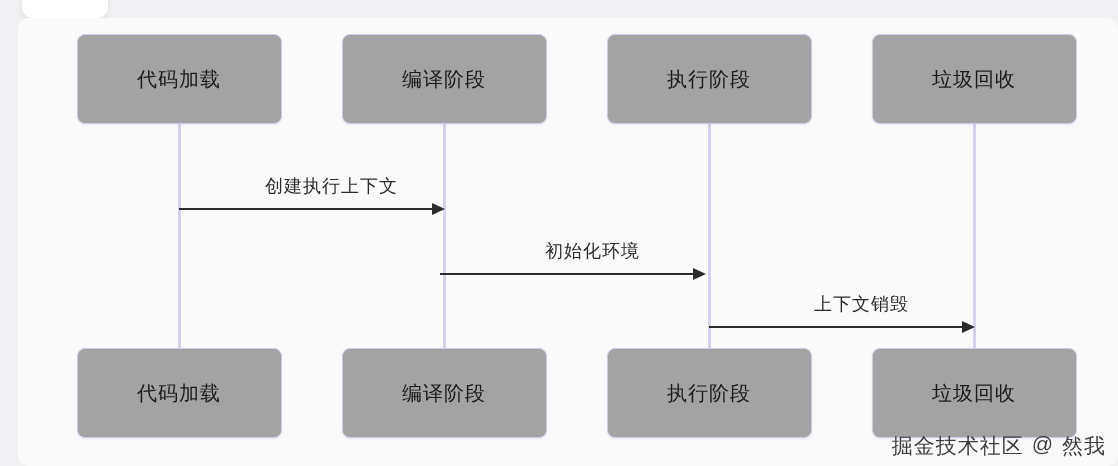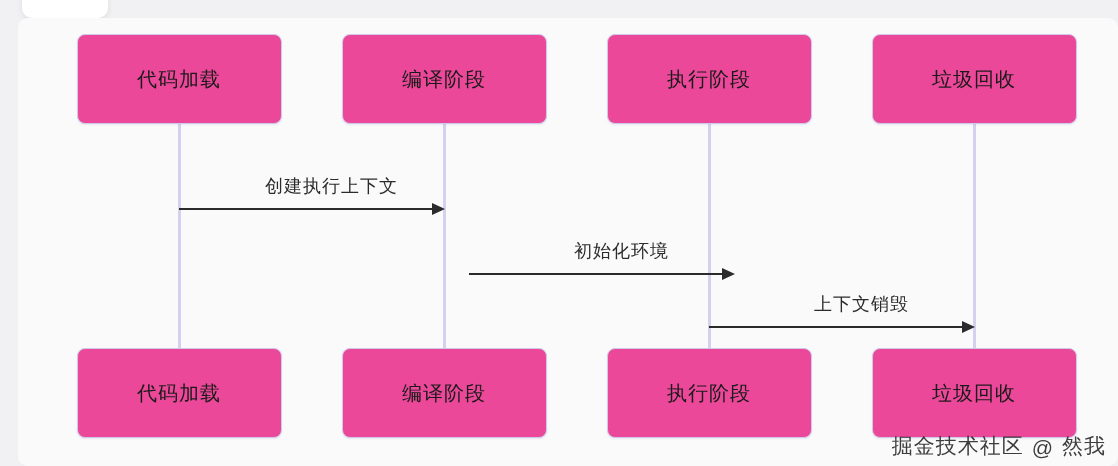--- a/index.html
+++ b/index.html
@@ -62,21 +62,21 @@
   .lifeline {
     position: absolute;
     width: 3px;
     background: #d4d0ee;
   }
 
   
   .node {
     position: absolute;
     box-sizing: border-box;
-    background: #ec4899;
+    background: #a3a3a3;
     border: 1px solid #cfcaec;
     border-radius: 8px;
     display: flex;
     align-items: center;
     justify-content: center;
     box-shadow: 0 1px 2px rgba(80,70,150,0.10);
     font-family: Liberation Serif, serif;
   }
   .node-label {
     font-size: 20px;
@@ -117,21 +117,21 @@
     white-space: nowrap;
     padding-left: 20px;
   }
 
   
   .watermark {
     position: absolute;
     right: 12px;
     bottom: 6px;
     display: flex;
-    align-items: flex-end;
+    align-items: flex-start;
     gap: 8px;
     font-size: 21px;
     color: #2e2e2e;
     opacity: 0.92;
     white-space: nowrap;
     letter-spacing: 1px;
   }
   .watermark .wm-at { font-size: 21px; }
 </style>
 </head>
@@ -172,21 +172,21 @@
           <span class="node-label">执行阶段</span>
         </div>
         <div class="node" style="left: 853.5px; top: 330px; width: 205px; height: 90px;">
           <span class="node-label">垃圾回收</span>
         </div>
         <div class="message" style="left: 161px; top: 190px; width: 265px;">
           <div class="msg-line" style="width: 254px;"></div>
           <div class="msg-head" style="left: 253px;"></div>
           <div class="msg-label">创建执行上下文</div>
         </div>
-        <div class="message" style="left: 451px; top: 255px; width: 265px;">
+        <div class="message" style="left: 422px; top: 255px; width: 265px;">
           <div class="msg-line" style="width: 254px;"></div>
           <div class="msg-head" style="left: 253px;"></div>
           <div class="msg-label">初始化环境</div>
         </div>
         <div class="message" style="left: 691px; top: 308px; width: 265px;">
           <div class="msg-line" style="width: 254px;"></div>
           <div class="msg-head" style="left: 253px;"></div>
           <div class="msg-label">上下文销毁</div>
         </div>
       </div>

